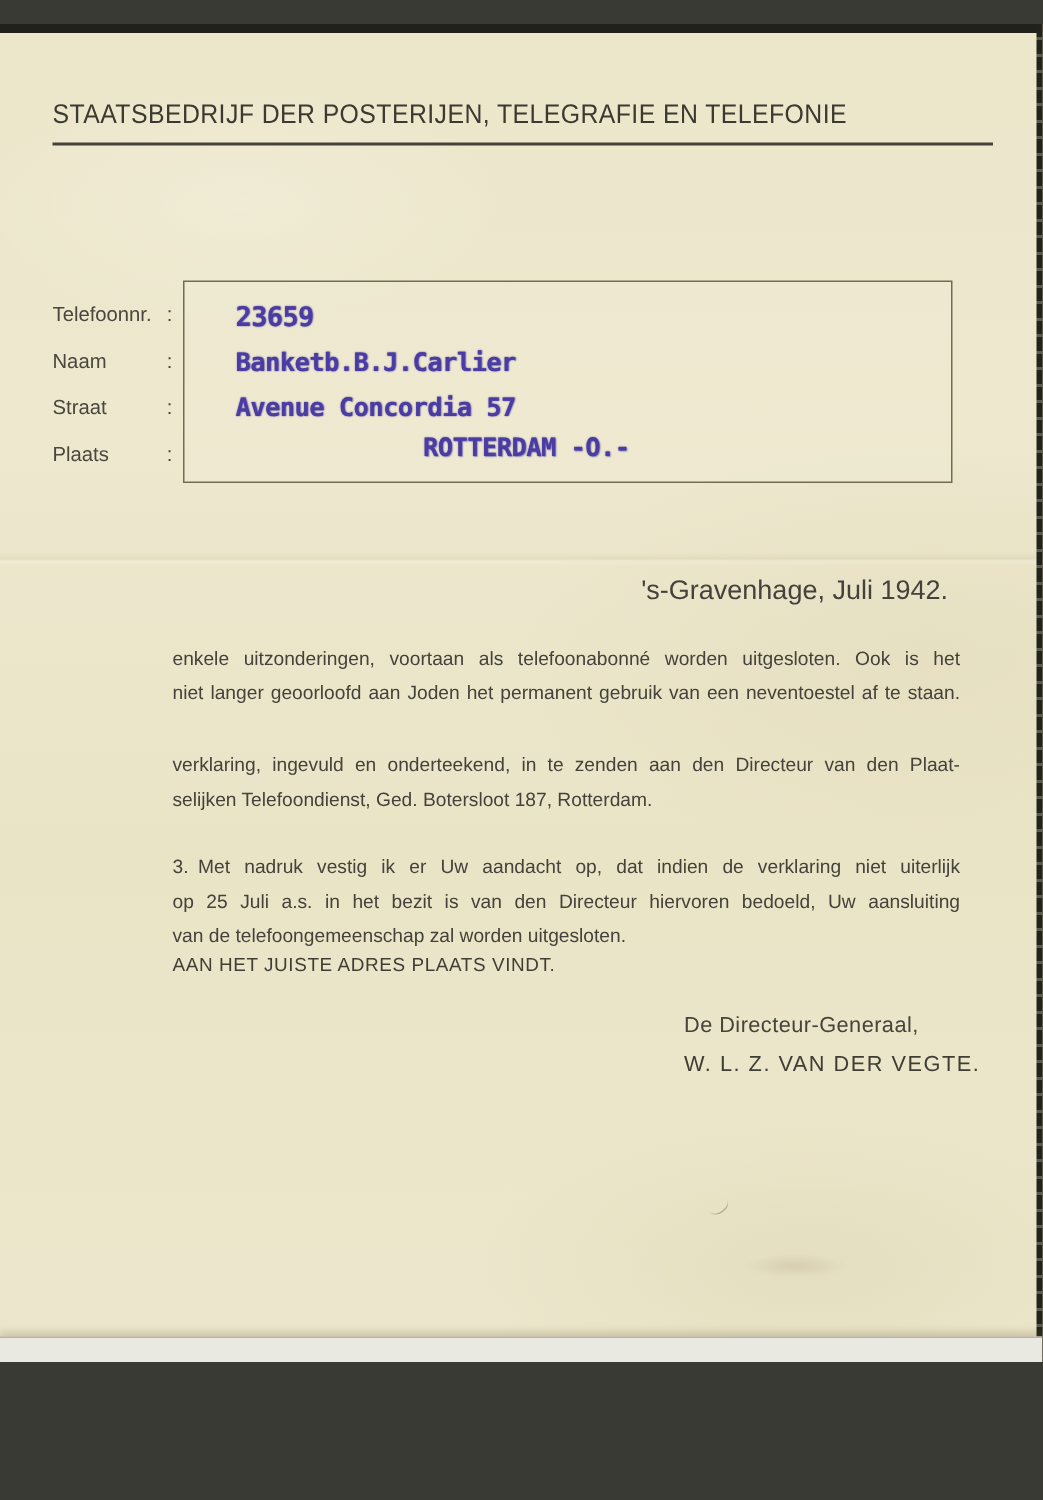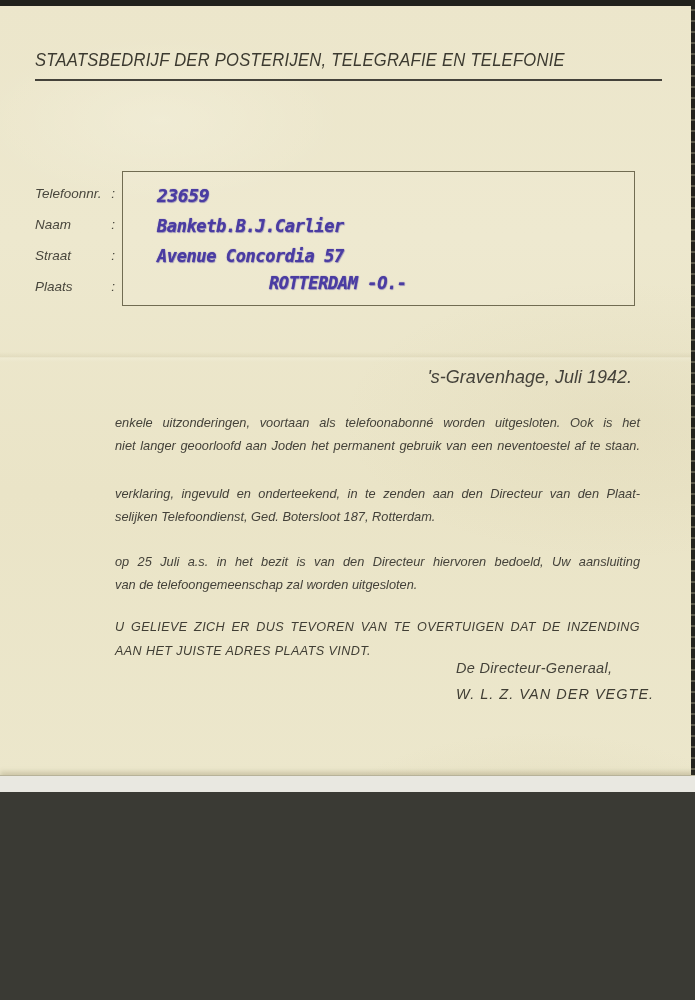--- a/index.html
+++ b/index.html
@@ -1,28 +1,27 @@
 <!DOCTYPE html>
 <html><head>
 <meta charset="utf-8">
 <style>
   html,body{margin:0;padding:0;background:#3a3a34;}
   #page{
     position:relative;
-    width:695px;height:792px;
-    margin:0 auto;
+    width:695px;height:892px;
+    margin:16px auto;
     background:
       radial-gradient(ellipse 320px 140px at 540px 830px, rgba(168,152,96,0.10), transparent 70%),
       radial-gradient(ellipse 260px 120px at 160px 120px, rgba(255,255,245,0.20), transparent 70%),
       radial-gradient(ellipse 400px 200px at 620px 420px, rgba(170,155,100,0.08), transparent 70%),
       linear-gradient(180deg, #ece6cb 0%, #ede8ce 30%, #eae4c7 62%, #ece7cc 100%);
     overflow:hidden;
     font-family:"Liberation Sans","DejaVu Sans",sans-serif;
     color:#45433a;
-    font-style:italic;
   }
   
   .scan-top{position:absolute;left:0;top:0;width:695px;height:6px;background:#21211c;}
   .scan-right{position:absolute;right:0;top:0;width:4px;height:983px;
     background:repeating-linear-gradient(180deg,#23231e 0 9px,#5d5b4c 9px 11px);}
   .scan-bottom{position:absolute;left:0;bottom:0;width:695px;height:16px;background:#e9e8e1;
     border-top:1px solid #b7b299;box-shadow:0 -3px 5px rgba(110,100,60,0.25);}
   .crease{position:absolute;left:0;top:352px;width:695px;height:10px;
     background:linear-gradient(180deg,transparent,rgba(150,140,95,0.10) 45%,rgba(255,255,245,0.18) 60%,transparent);}
 
@@ -47,21 +46,21 @@
   .typed{
     position:absolute;
     font-family:"DejaVu Sans Mono","Liberation Mono",monospace;
     font-weight:bold;font-size:17px;color:#4a3ca2;white-space:nowrap;
     text-shadow:0 0 1px rgba(74,60,162,0.85), 0.6px 0.6px 0.8px rgba(74,60,162,0.45);
     letter-spacing:-0.4px;
   }
   .typed.v0{left:34px;top:13px;font-size:18px;}
   .typed.v1{left:34px;top:44px;}
   .typed.v2{left:34px;top:74px;}
-  .typed.v3{left:128px;top:101px;padding-left:18px;}
+  .typed.v3{left:141px;top:101px;padding-left:18px;}
 
   
   .dateline{position:absolute;right:63px;top:367px;font-size:18px;color:#44423a;}
   .para{position:absolute;left:115px;width:525px;color:#44423a;}
   .para .ln{font-size:12.8px;line-height:23px;}
   .ln.just{text-align:justify;text-align-last:justify;}
   .para.p0{top:411px;}
   .para.p1{top:482px;}
   .para.p2{top:550px;}
   .emphasis{position:absolute;left:115px;top:615px;width:525px;}
@@ -118,26 +117,26 @@
     <div class="ln just">enkele uitzonderingen, voortaan als telefoonabonné worden uitgesloten. Ook is het</div>
     <div class="ln just">niet langer geoorloofd aan Joden het permanent gebruik van een neventoestel af te staan.</div>
   </div>
 
   <div class="para p1">
     <div class="ln just">verklaring, ingevuld en onderteekend, in te zenden aan den Directeur van den Plaat-</div>
     <div class="ln">selijken Telefoondienst, Ged. Botersloot 187, Rotterdam.</div>
   </div>
 
   <div class="para p2">
+    <div class="ln just">3. Met nadruk vestig ik er Uw aandacht op, dat indien de verklaring niet uiterlijk</div>
     <div class="ln just">op 25 Juli a.s. in het bezit is van den Directeur hiervoren bedoeld, Uw aansluiting</div>
     <div class="ln">van de telefoongemeenschap zal worden uitgesloten.</div>
   </div>
 
   <div class="emphasis">
-    <div class="ln just">U GELIEVE ZICH ER DUS TEVOREN VAN TE OVERTUIGEN DAT DE INZENDING</div>
     <div class="ln">AAN HET JUISTE ADRES PLAATS VINDT.</div>
   </div>
 
   <div class="signature">
     <div class="role">De Directeur-Generaal,</div>
     <div class="name">W. L. Z. VAN DER VEGTE.</div>
   </div>
 
   <div class="pencil-mark"></div>
   <div class="smudge"></div>

